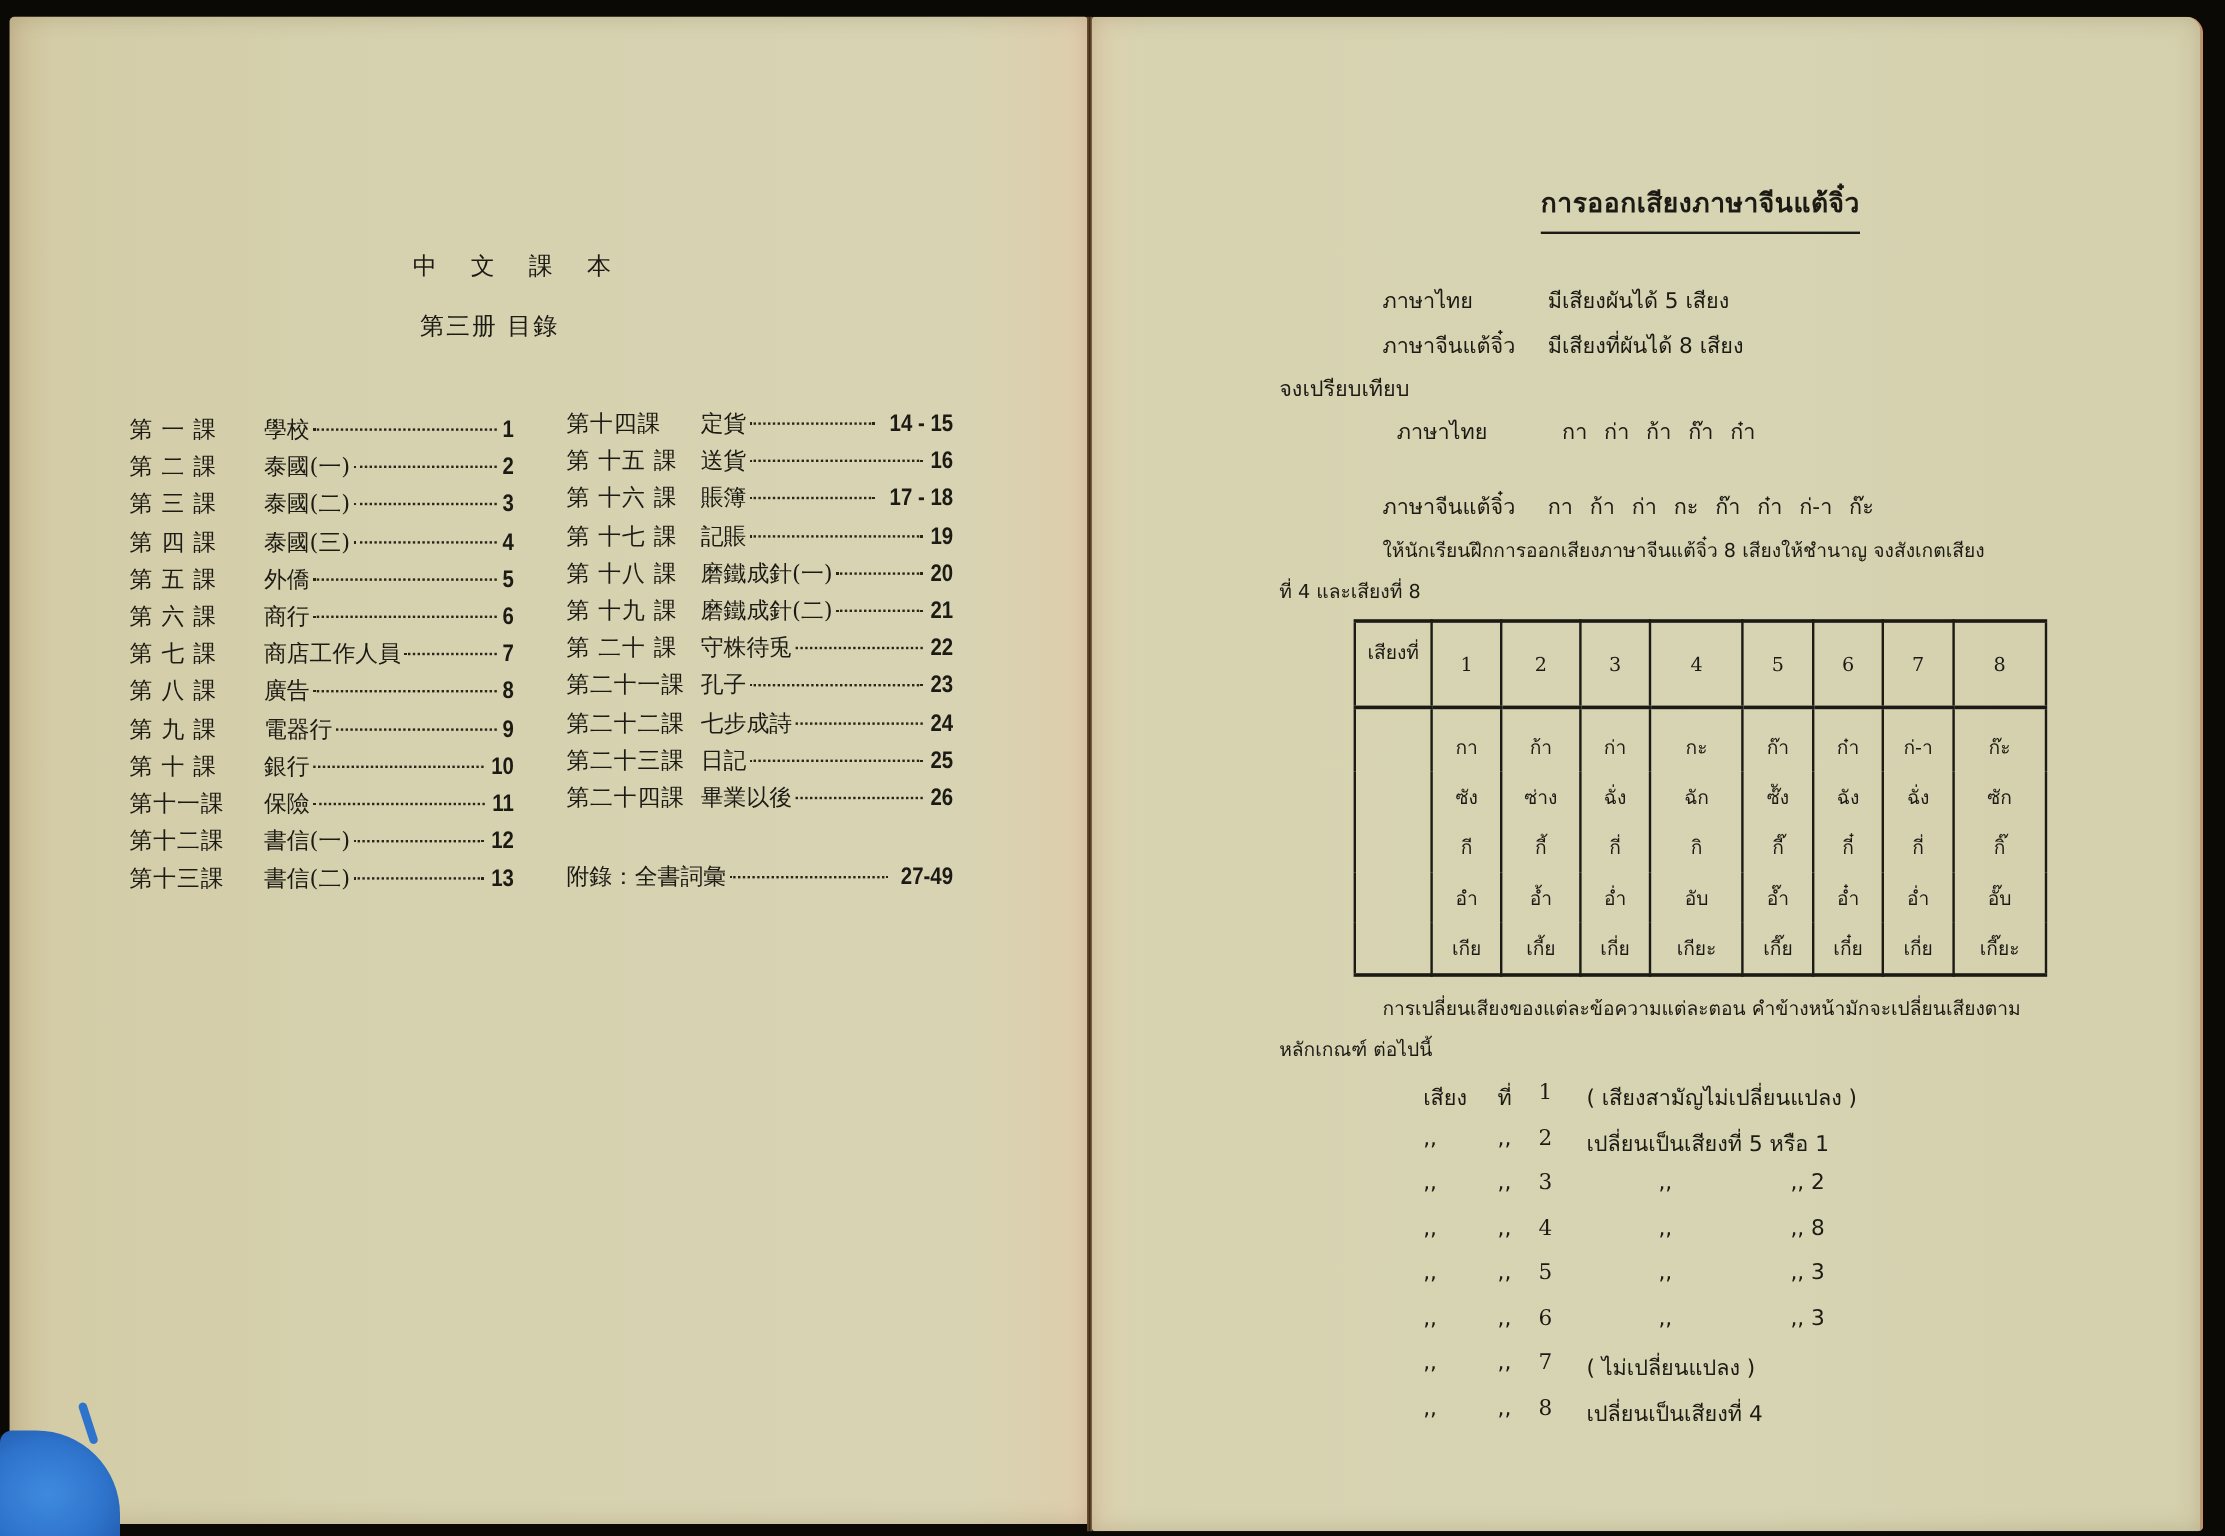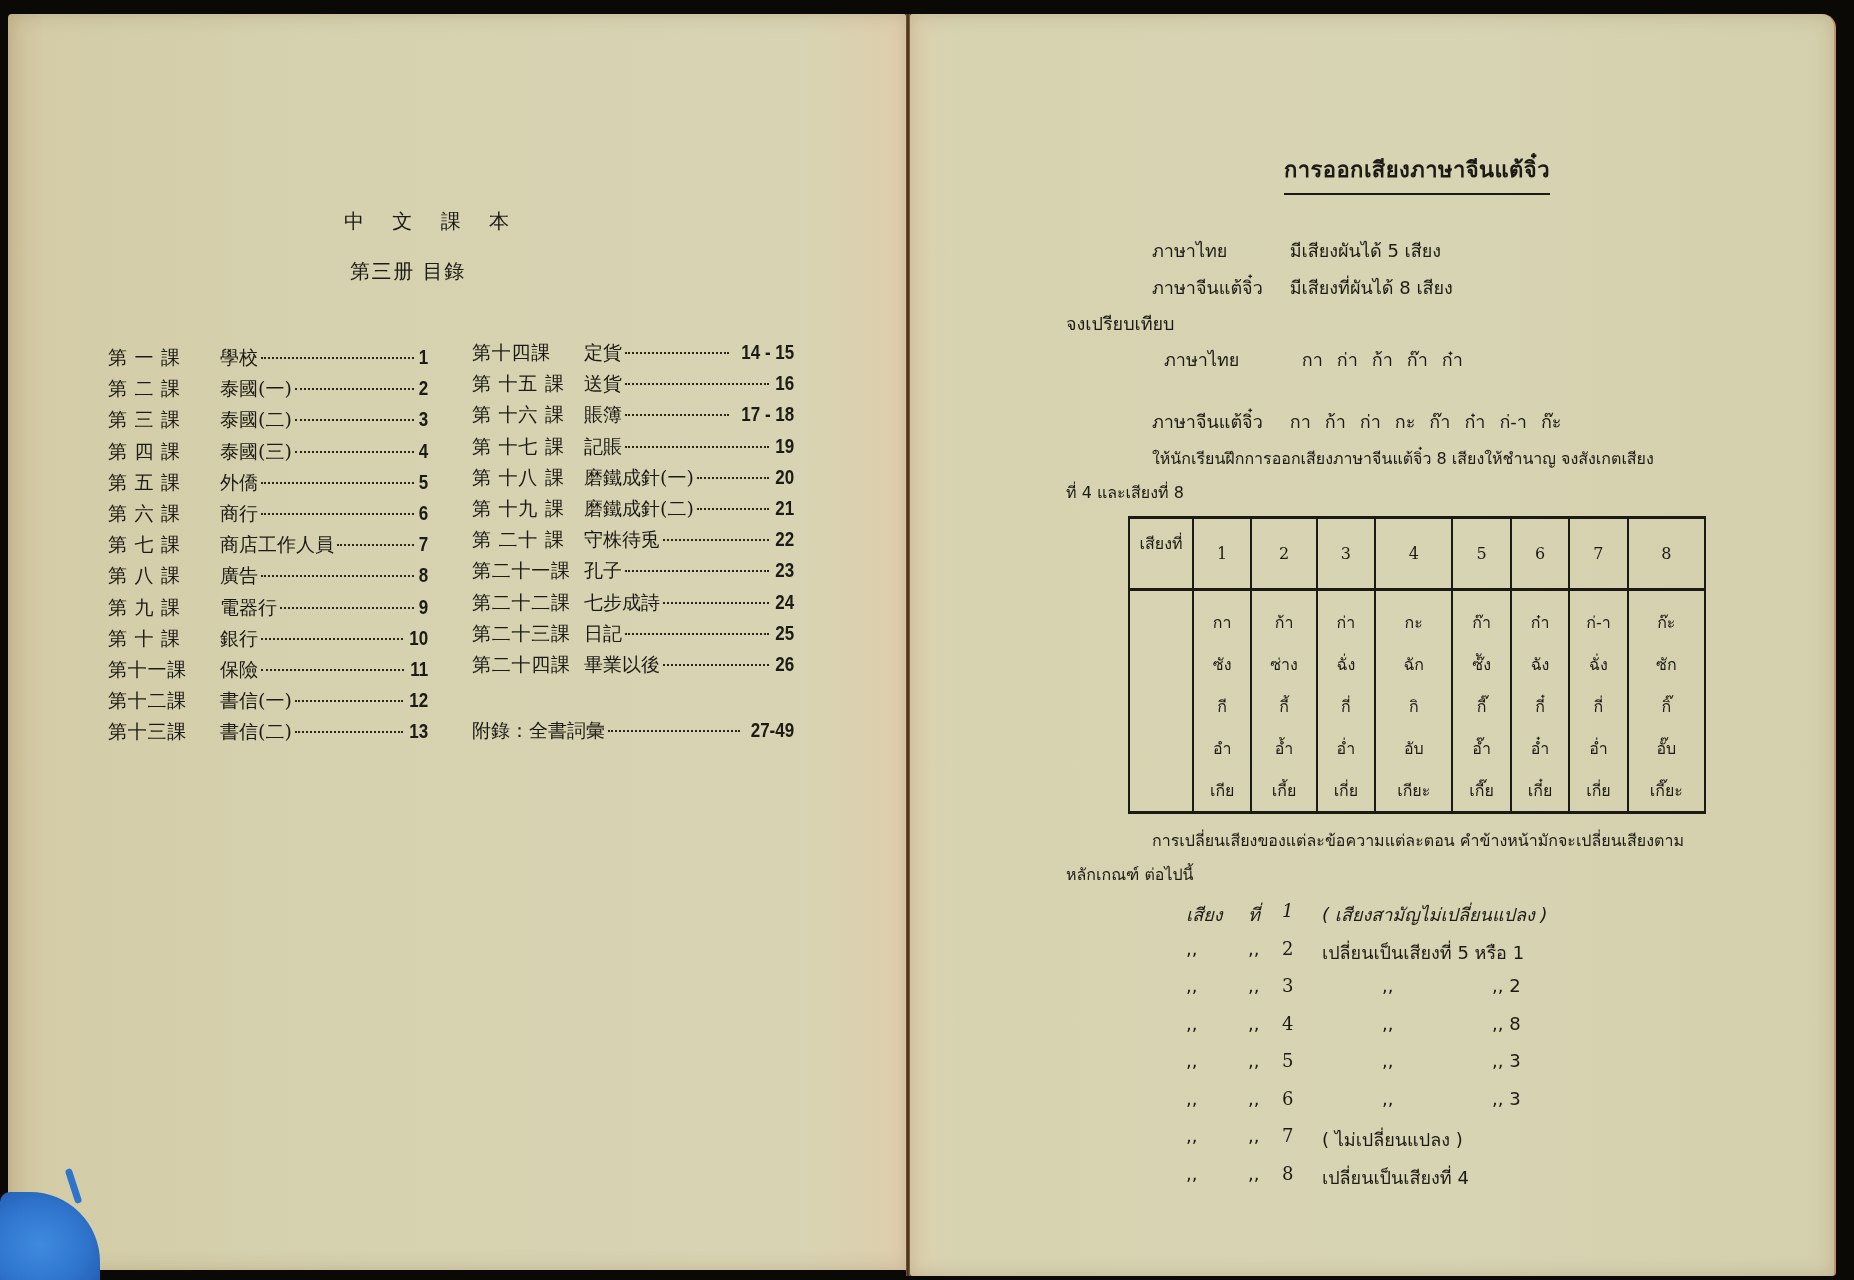--- a/index.html
+++ b/index.html
@@ -356,21 +356,21 @@
         <td>เกี่ย</td>
         <td>เกี๊ยะ</td>
       </tr>
     </tbody>
 </table>
 
 <div class="r-line thai" style="left:1152px; top:828px; font-size:16px;">การเปลี่ยนเสียงของแต่ละข้อความแต่ละตอน   คำข้างหน้ามักจะเปลี่ยนเสียงตาม</div>
 <div class="r-line thai" style="left:1066px; top:862px; font-size:16px;">หลักเกณฑ์ ต่อไปนี้</div>
 
 <div id="rules">
-    <div class="rule-row thai" style="left: 1186px; top: 900px; font-style: italic;">
+    <div class="rule-row thai" style="left: 1186px; top: 900px;">
       <span class="rr-a">เสียง</span>
       <span class="rr-b">ที่</span>
       <span class="rr-c">1</span>
       <span>( เสียงสามัญไม่เปลี่ยนแปลง )</span>
     </div>
     <div class="rule-row thai" style="left: 1186px; top: 937.5px;">
       <span class="rr-a">,,</span>
       <span class="rr-b">,,</span>
       <span class="rr-c">2</span>
       <span>เปลี่ยนเป็นเสียงที่ 5 หรือ 1</span>

